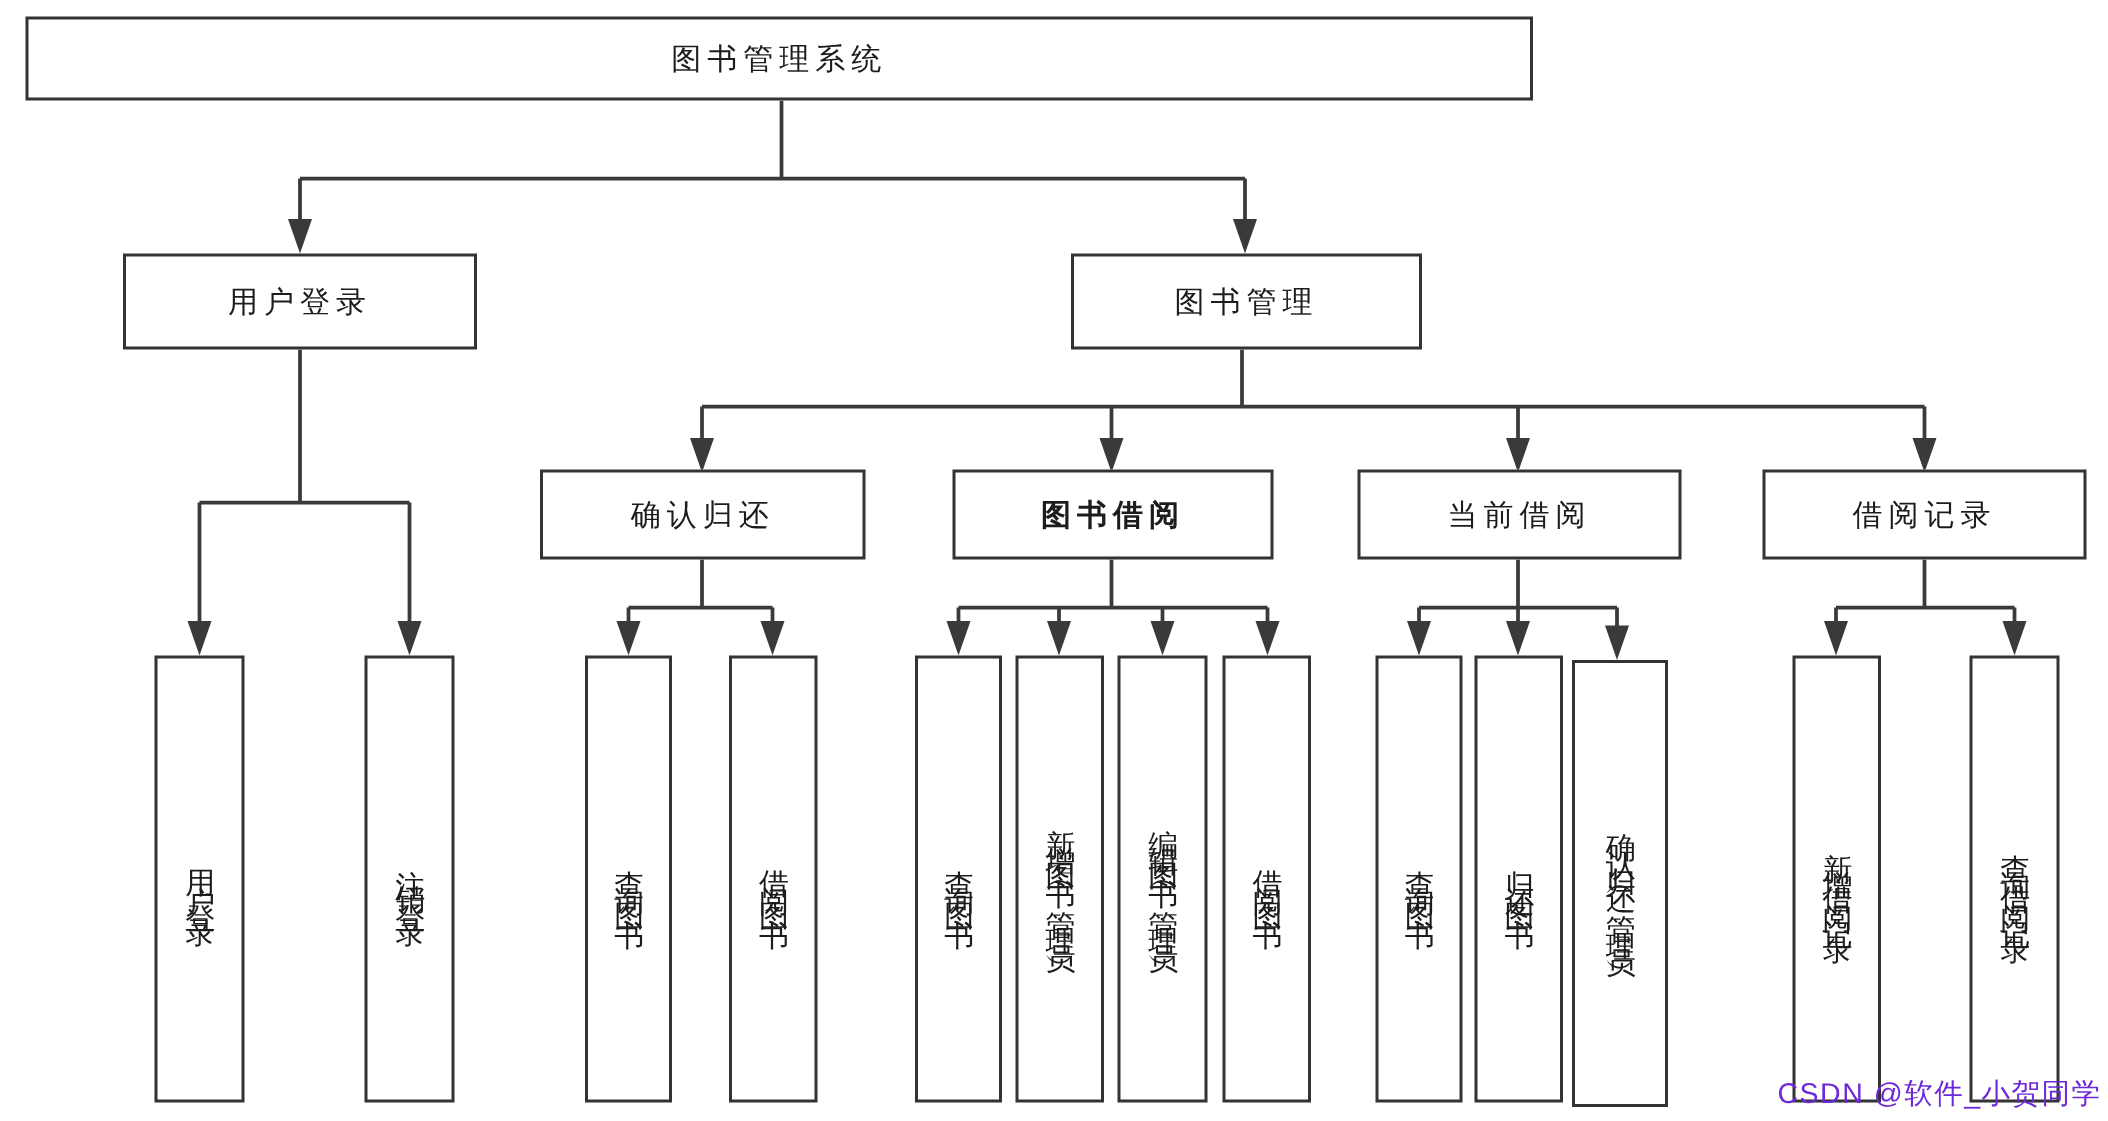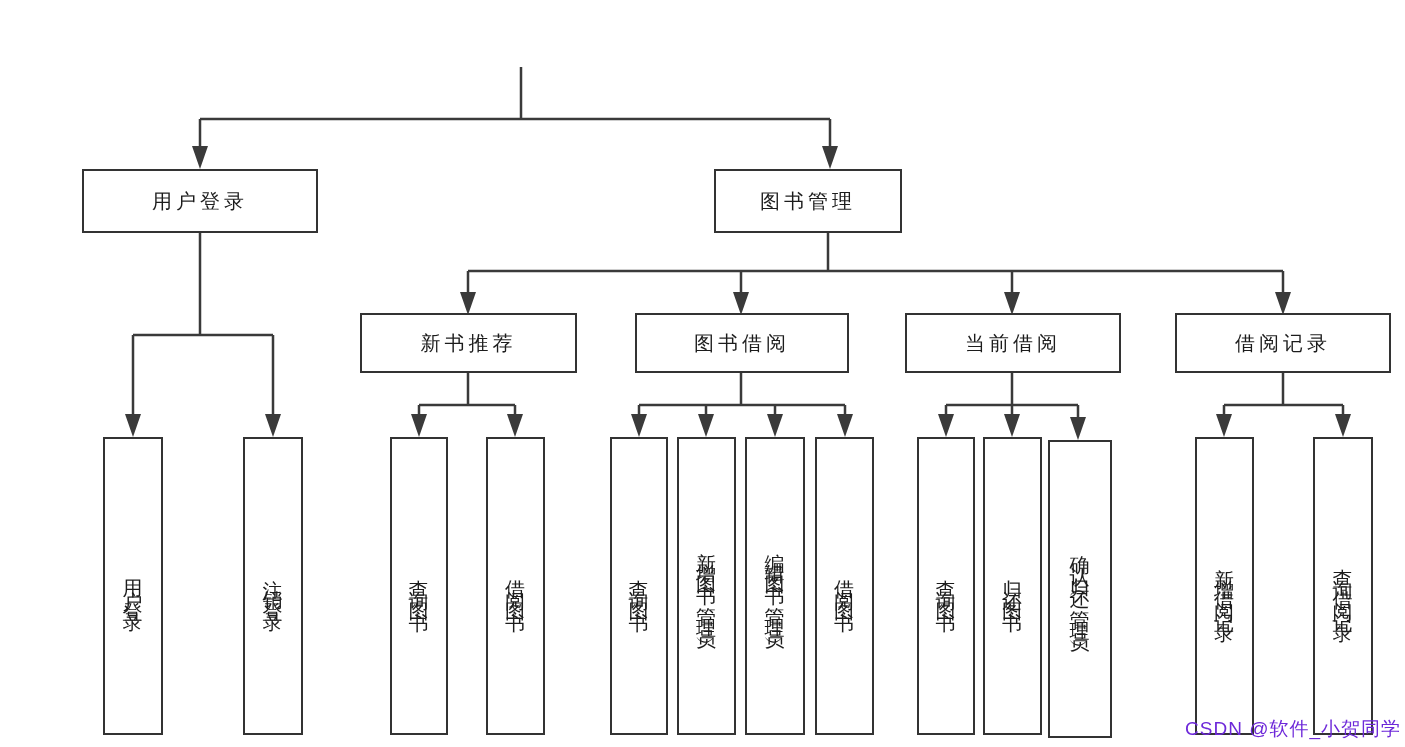--- a/index.html
+++ b/index.html
@@ -55,26 +55,27 @@
       <polygon points="767,414 783,414 775,437"></polygon>
       <polygon points="837,414 853,414 845,437"></polygon>
       <polygon points="938,414 954,414 946,437"></polygon>
       <polygon points="1004,414 1020,414 1012,437"></polygon>
       <polygon points="1070,417 1086,417 1078,440"></polygon>
       <polygon points="1216,414 1232,414 1224,437"></polygon>
       <polygon points="1335,414 1351,414 1343,437"></polygon>
     </g>
   </svg>
 
+  <div class="node hlabel" style="left:17px;top:11px;width:1005px;height:56px;">图书管理系统</div>
 
   <div class="node hlabel" style="left:82px;top:169px;width:236px;height:64px;">用户登录</div>
-  <div class="node hlabel" style="left:714px;top:169px;width:188px;height:64px;">图书管理</div>
+  <div class="node hlabel" style="left:714px;top:169px;width:234px;height:64px;">图书管理</div>
 
-  <div class="node hlabel" style="left:360px;top:313px;width:217px;height:60px;">新书推荐</div>
-  <div class="node hlabel" style="left:635px;top:313px;width:214px;height:60px;">图书借阅</div>
+  <div class="node hlabel" style="left:360px;top:313px;width:217px;height:60px;">确认归还</div>
+  <div class="node hlabel" style="left:635px;top:313px;width:214px;height:60px;font-weight:bold;">图书借阅</div>
   <div class="node hlabel" style="left:1175px;top:313px;width:216px;height:60px;">借阅记录</div>
   <div class="node hlabel" style="left:905px;top:313px;width:216px;height:60px;">当前借阅</div>
 
   <div class="node leaf" style="left:103px;">
     <span class="vtext">用户登录</span>
   </div>
   <div class="node leaf" style="left:243px;">
     <span class="vtext">注销登录</span>
   </div>
 

